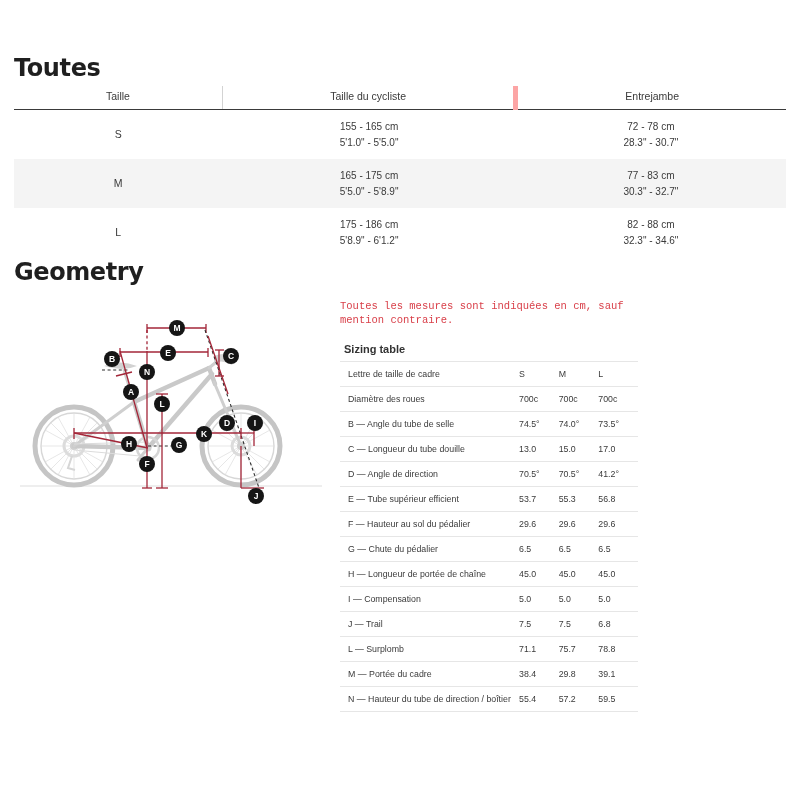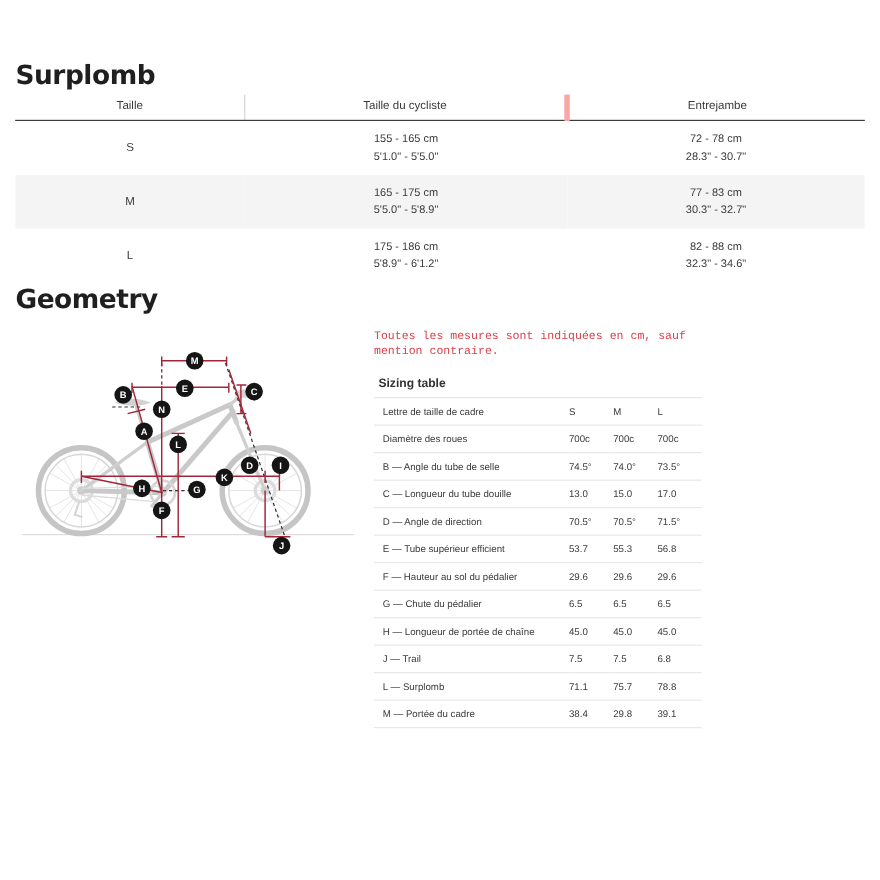--- a/index.html
+++ b/index.html
@@ -111,21 +111,21 @@
   #geo-table .lbl { padding-left: 8px; width: 172px; font-size: 8.8px; }
   #geo-table .v   { width: 42px; text-align: left; font-size: 8.8px; }
   #geo-table .v1  { padding-left: 0px; }
   #geo-table tr.hdr td { color: #3a3a3a; }
 </style>
 </head>
 <body>
 
 <div class="page">
 
-  <h1 class="section-title" id="tailles-title">Surplomb</h1>
+  <h1 class="section-title" id="tailles-title">Toutes</h1>
 
   <table id="sizes-table">
     <thead>
       <tr>
         <th class="col-size">Taille</th>
         <th class="col-rider">Taille du cycliste</th>
         <th class="col-inseam">Entrejambe</th>
       </tr>
     </thead>
     <tbody>
@@ -407,21 +407,21 @@
           <tr>
             <td class="lbl">C — Longueur du tube douille</td>
             <td class="v v1">13.0</td>
             <td class="v">15.0</td>
             <td class="v">17.0</td>
           </tr>
           <tr>
             <td class="lbl">D — Angle de direction</td>
             <td class="v v1">70.5°</td>
             <td class="v">70.5°</td>
-            <td class="v">71.5°</td>
+            <td class="v">41.2°</td>
           </tr>
           <tr>
             <td class="lbl">E — Tube supérieur efficient</td>
             <td class="v v1">53.7</td>
             <td class="v">55.3</td>
             <td class="v">56.8</td>
           </tr>
           <tr>
             <td class="lbl">F — Hauteur au sol du pédalier</td>
             <td class="v v1">29.6</td>
@@ -434,34 +434,46 @@
             <td class="v">6.5</td>
             <td class="v">6.5</td>
           </tr>
           <tr>
             <td class="lbl">H — Longueur de portée de chaîne</td>
             <td class="v v1">45.0</td>
             <td class="v">45.0</td>
             <td class="v">45.0</td>
           </tr>
           <tr>
+            <td class="lbl">I — Compensation</td>
+            <td class="v v1">5.0</td>
+            <td class="v">5.0</td>
+            <td class="v">5.0</td>
+          </tr>
+          <tr>
             <td class="lbl">J — Trail</td>
             <td class="v v1">7.5</td>
             <td class="v">7.5</td>
             <td class="v">6.8</td>
           </tr>
           <tr>
             <td class="lbl">L — Surplomb</td>
             <td class="v v1">71.1</td>
             <td class="v">75.7</td>
             <td class="v">78.8</td>
           </tr>
           <tr>
             <td class="lbl">M — Portée du cadre</td>
             <td class="v v1">38.4</td>
             <td class="v">29.8</td>
             <td class="v">39.1</td>
+          </tr>
+          <tr>
+            <td class="lbl">N — Hauteur du tube de direction / boîtier</td>
+            <td class="v v1">55.4</td>
+            <td class="v">57.2</td>
+            <td class="v">59.5</td>
           </tr>
         </tbody>
       </table>
     </div>
   </div>
 </div>
 
 </body></html>

